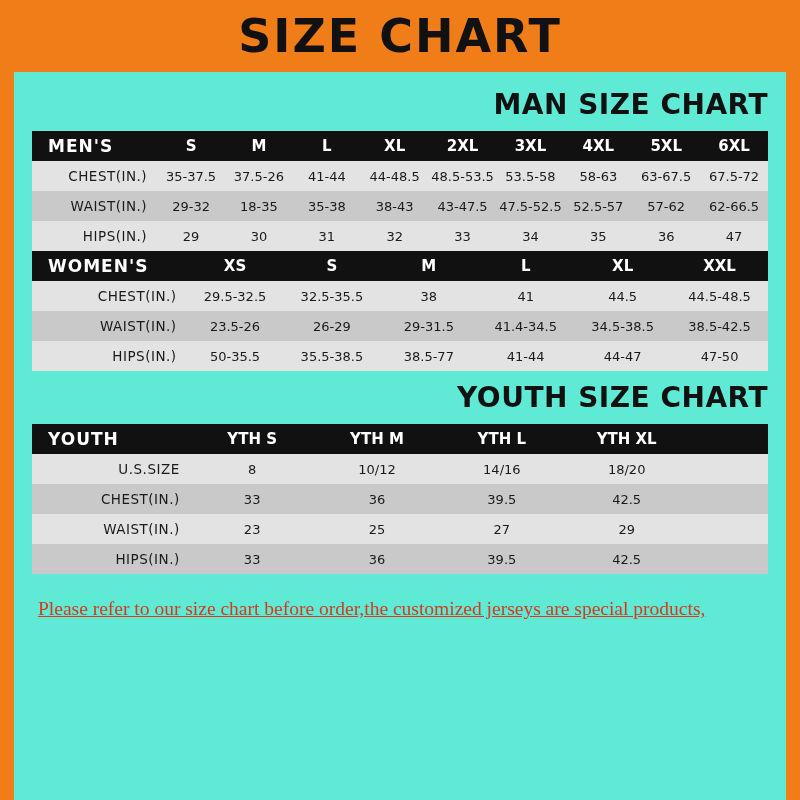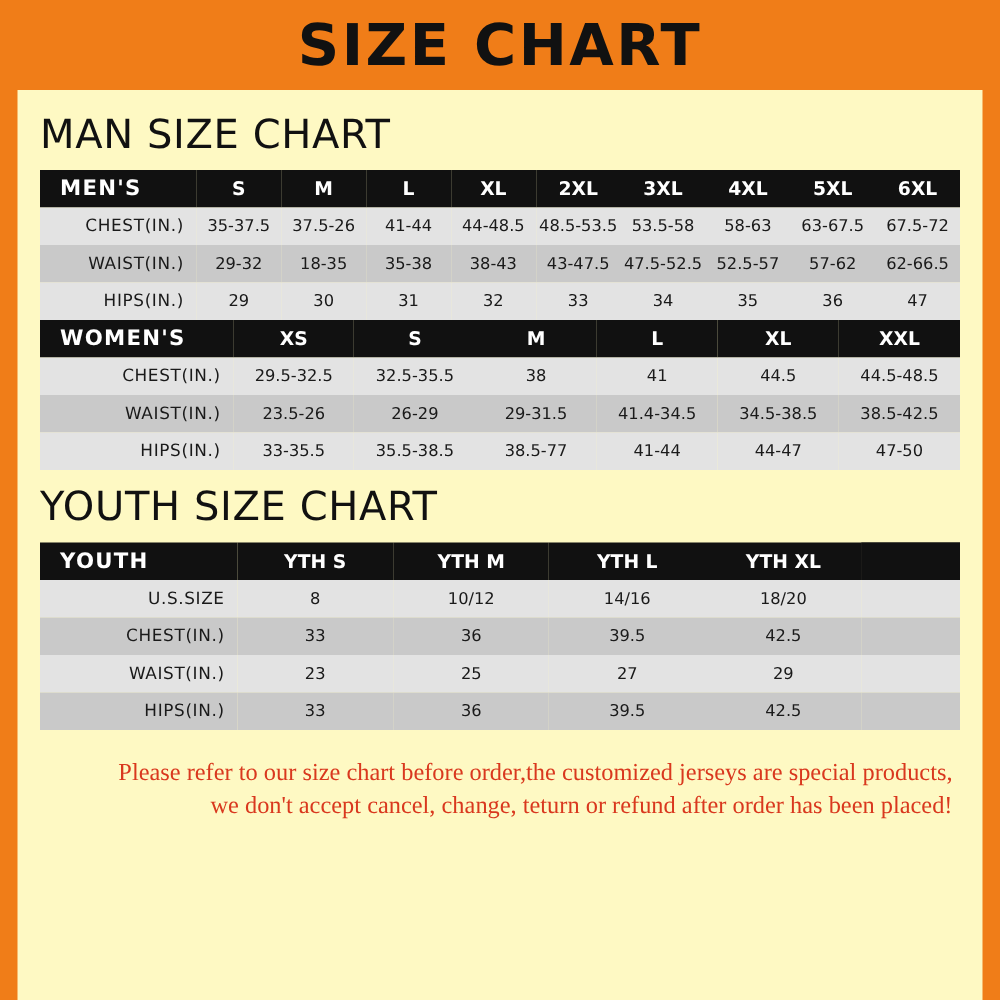--- a/index.html
+++ b/index.html
@@ -10,21 +10,21 @@
     width: 800px;
     height: 800px;
     background: #ffffff;
     font-family: "Liberation Sans", sans-serif;
     overflow: hidden;
   }
   .page {
     position: relative;
     width: 800px;
     height: 800px;
-    background: #fef9c3;
+    background: #5eead4;
     box-sizing: border-box;
     border-left: 14px solid #f07d18;
     border-right: 14px solid #f07d18;
   }
   .banner {
     height: 72px;
     background: #f07d18;
     display: flex;
     align-items: center;
     justify-content: center;
@@ -35,24 +35,24 @@
     font-weight: bold;
     font-size: 46px;
     letter-spacing: 2px;
     color: #111111;
     line-height: 1;
   }
   .content {
     padding: 0 18px;
   }
   .section-title {
-    text-align: left;
+    text-align: right;
     font-family: "DejaVu Sans", sans-serif;
-    font-weight: normal;
-    font-size: 32px;
+    font-weight: bold;
+    font-size: 28px;
     color: #111111;
     letter-spacing: 0.5px;
   }
   .sec-man .section-title { margin: 16px 0 10px; }
   .sec-women .section-title { margin: 22px 0 10px; }
   .sec-youth .section-title { margin: 10px 0 10px; }
 
   table.size-table {
     width: 100%;
     border-collapse: collapse;
@@ -107,25 +107,26 @@
   .tbl-youth thead th { font-size: 17px; }
   .tbl-youth tbody td { font-size: 14px; }
   .tbl-youth thead th.rowlabel { font-size: 18px; }
   .tbl-youth tbody td.rowlabel { font-size: 14.5px; }
   .tbl-youth thead th.blank { background: #111111; }
   .tbl-youth .spacer { width: 12%; }
 
   .notice {
     margin-top: 22px;
     padding: 0 6px;
-    text-align: right;
+    text-align: left;
     color: #d9381e;
     font-family: "Liberation Serif", serif;
     font-size: 19.5px;
     line-height: 1.35;
+    text-decoration: underline;
   }
   .notice div { white-space: nowrap; }
 </style>
 </head>
 <body>
 
 <div class="page">
 
   <div class="banner">
     <div class="banner-title">SIZE CHART</div>
@@ -239,21 +240,21 @@
             <td class="rowlabel">WAIST(IN.)</td>
             <td>23.5-26</td>
             <td>26-29</td>
             <td>29-31.5</td>
             <td>41.4-34.5</td>
             <td>34.5-38.5</td>
             <td>38.5-42.5</td>
           </tr>
           <tr class="light">
             <td class="rowlabel">HIPS(IN.)</td>
-            <td>33-35.5</td>
+            <td>50-35.5</td>
             <td>35.5-38.5</td>
             <td>38.5-77</td>
             <td>41-44</td>
             <td>44-47</td>
             <td>47-50</td>
           </tr>
         </tbody>
       </table>
     </div>
 
@@ -310,17 +311,16 @@
             <td>39.5</td>
             <td>42.5</td>
             <td></td>
           </tr>
         </tbody>
       </table>
     </div>
 
     <div class="notice">
       <div>Please refer to our size chart before order,the customized jerseys are special products,</div>
-      <div>we don't accept cancel, change, teturn or refund after order has been placed!</div>
     </div>
 
   </div>
 </div>
 
 </body></html>

